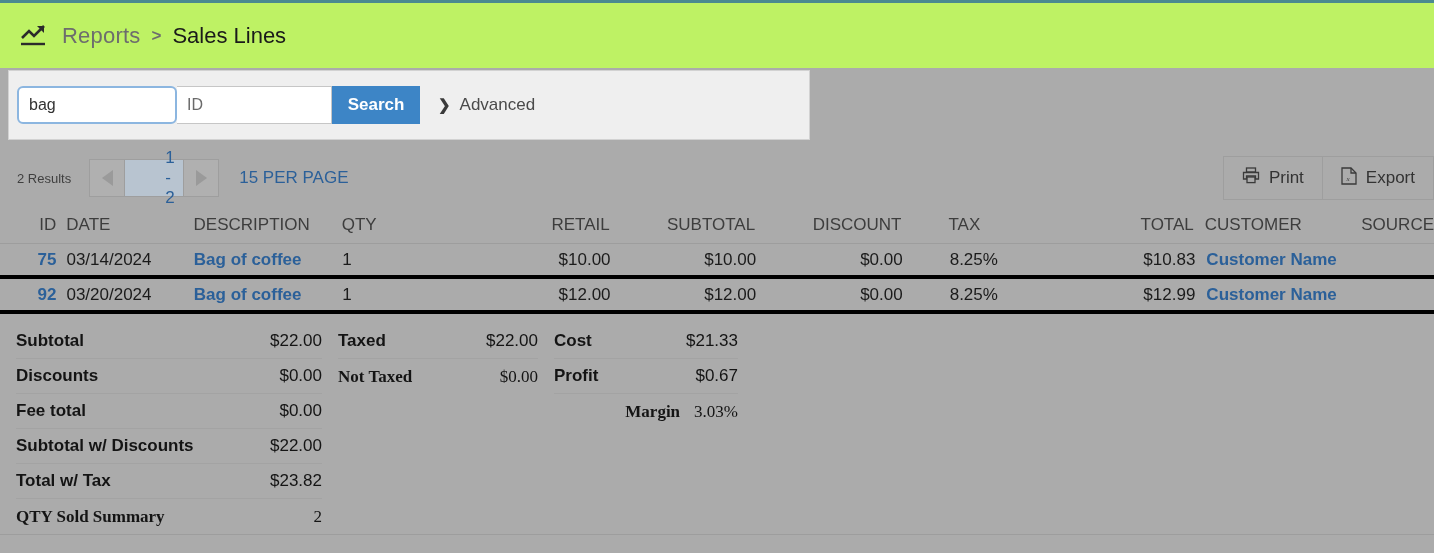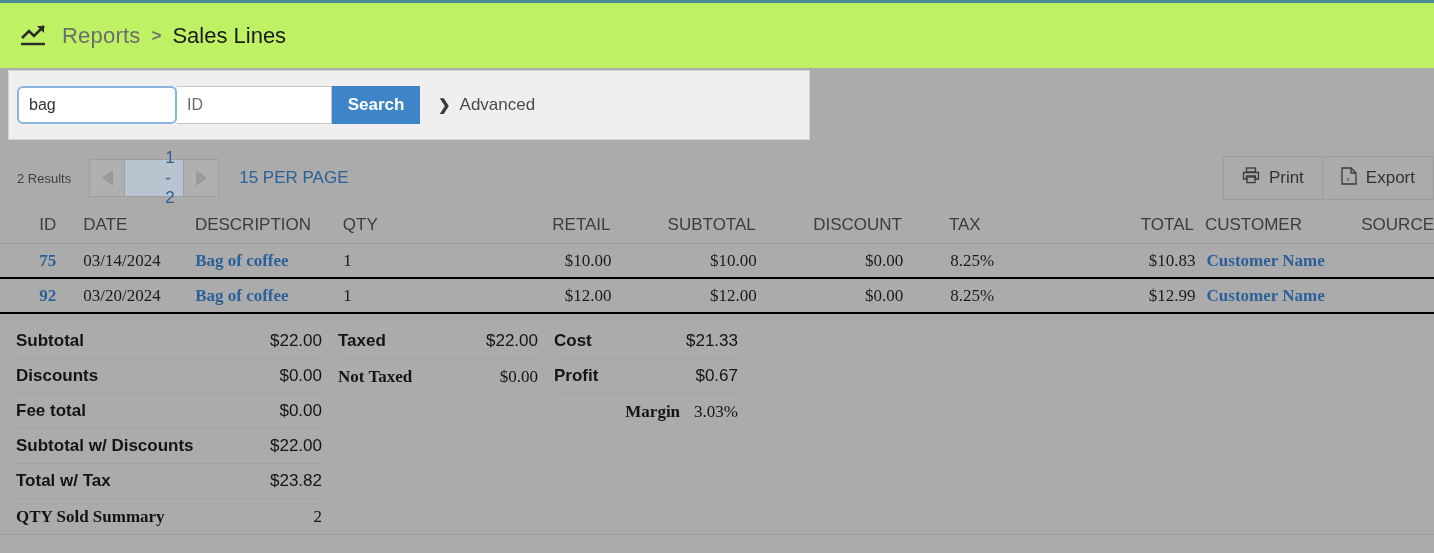--- a/index.html
+++ b/index.html
@@ -91,23 +91,23 @@
     height: 44px; padding: 0 18px; border: 1px solid #9e9e9e;
     display: flex; align-items: center; gap: 9px;
     font-size: 17px; color: #333; cursor: pointer;
   }
   .tb-btn + .tb-btn { border-left: none; }
 
   
   .table { position: absolute; top: 206px; left: 0; width: 1434px; }
   .row { display: flex; align-items: center; height: 35px; font-size: 17px; }
   .row.head { color: #3d3d3d; border-bottom: 1px solid #9d9d9d; height: 38px; }
-  .row.data { border-bottom: 2px solid #000000; color: #1b1b1b; font-family: Liberation Serif, serif; }
+  .row.data { border-bottom: 4px solid #000000; color: #1b1b1b; }
   .c-id    { width: 62px;  text-align: right; }
-  .c-date  { width: 150px; padding-left: 27px; }
+  .c-date  { width: 150px; padding-left: 10px; }
   .c-desc  { width: 163px; }
   .c-qty   { width: 155px; }
   .c-retail{ width: 140px; text-align: right; }
   .c-sub   { width: 160px; text-align: right; }
   .c-disc  { width: 161px; text-align: right; }
   .c-tax   { width: 155px; padding-left: 7px; margin-left: 40px; }
   .c-total { width: 122px; text-align: right; }
   .c-cust  { width: 159px; padding-left: 11px; }
   .c-src   { width: 100px; padding-left: 22px; }
   .lnk-b { color: #2b6099; font-weight: bold; cursor: pointer; }

